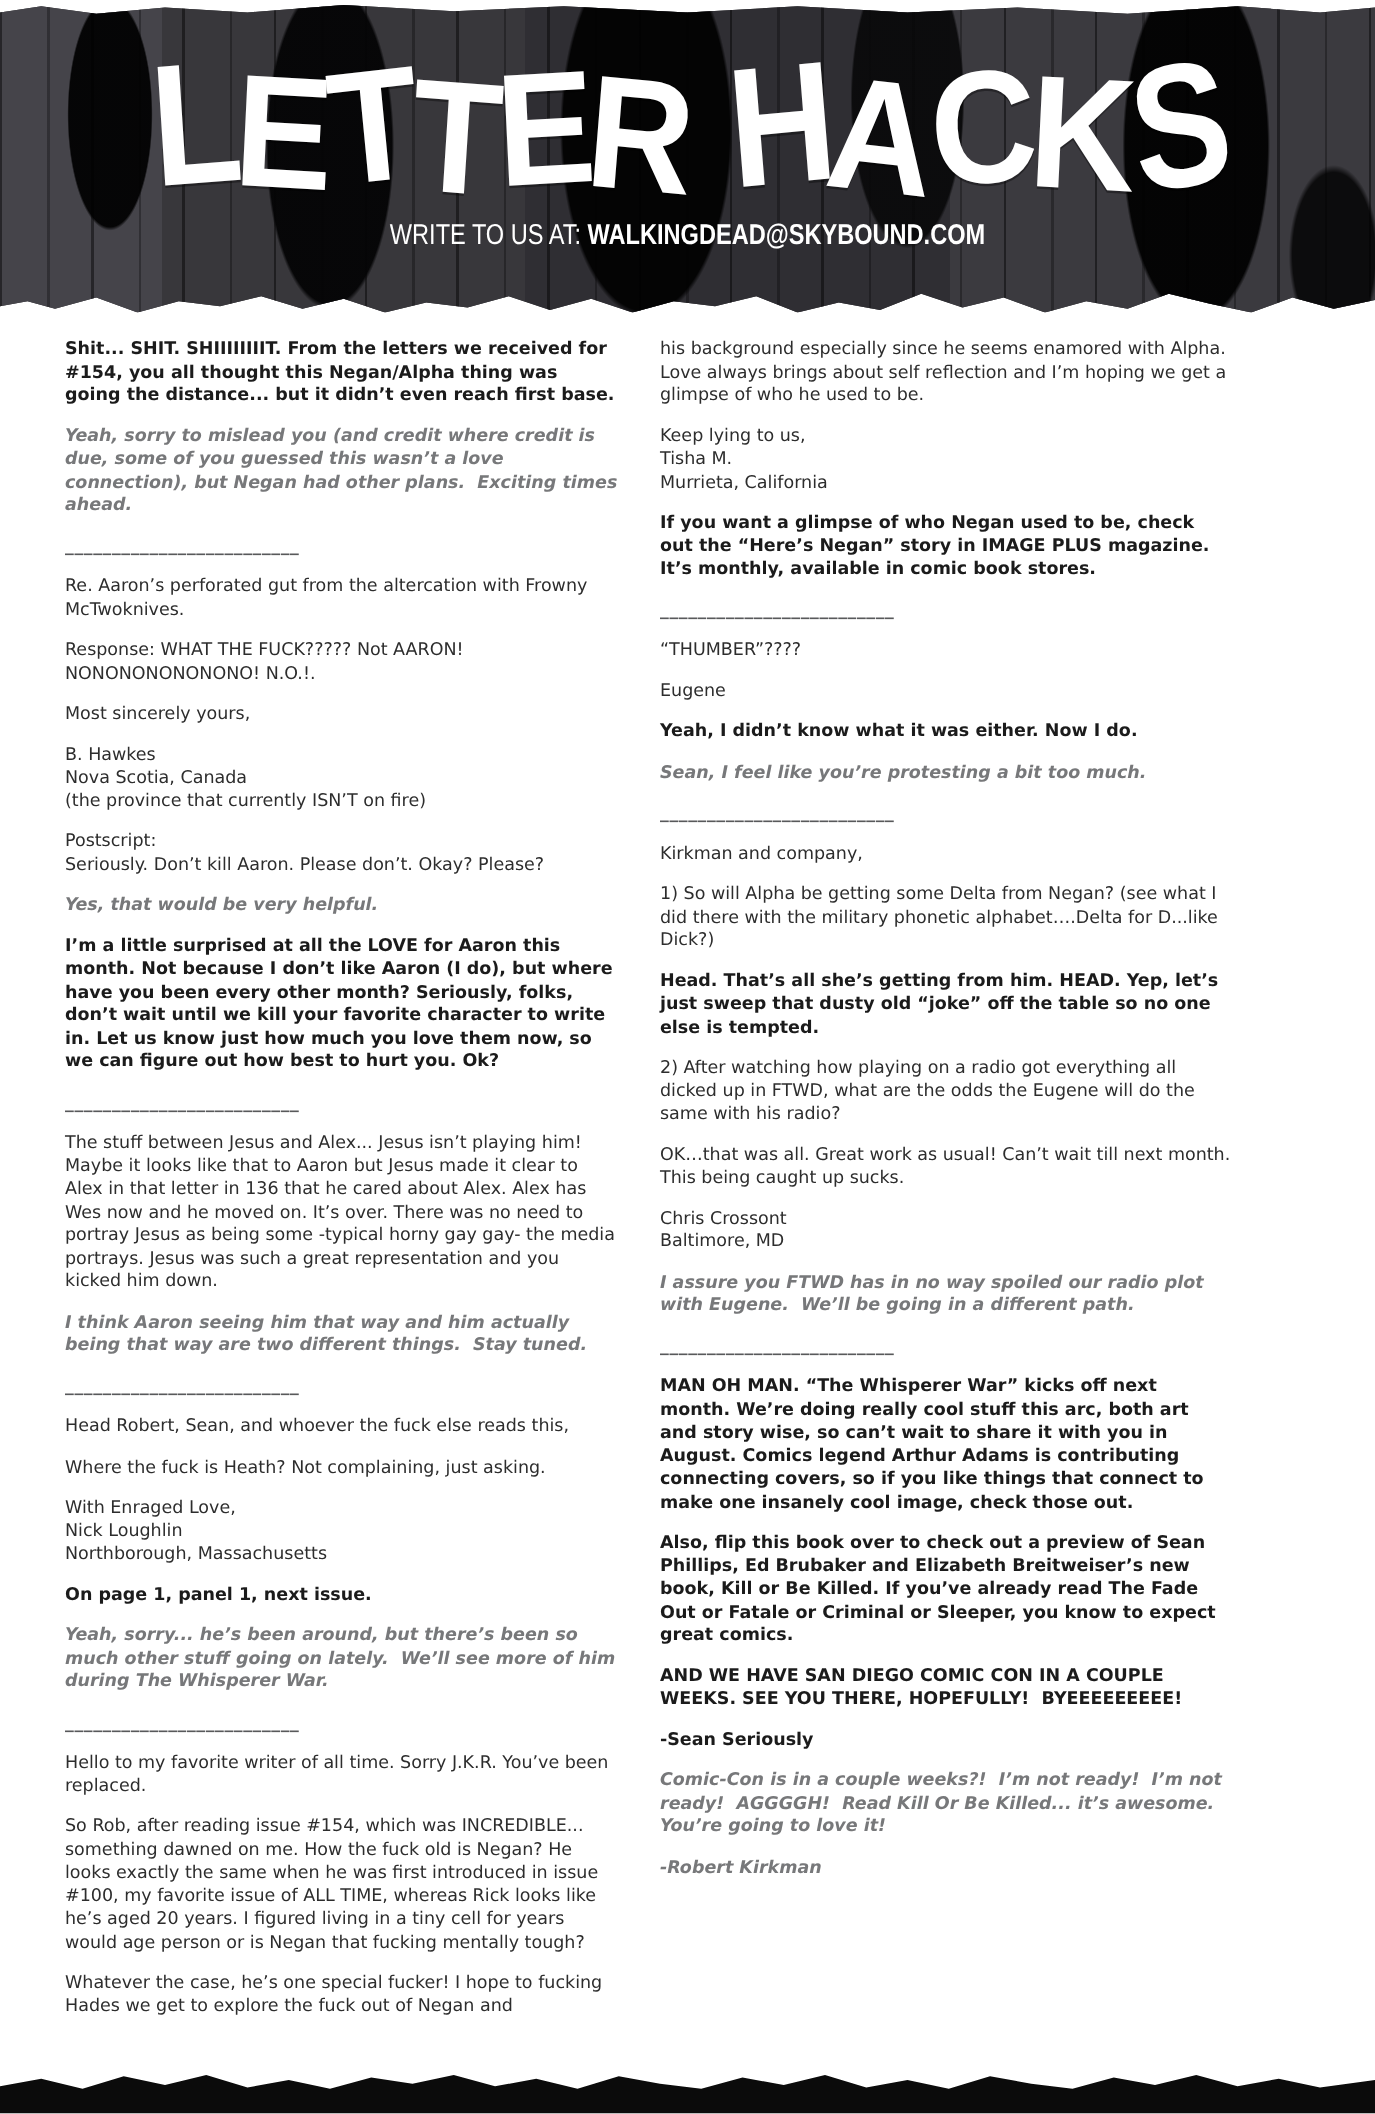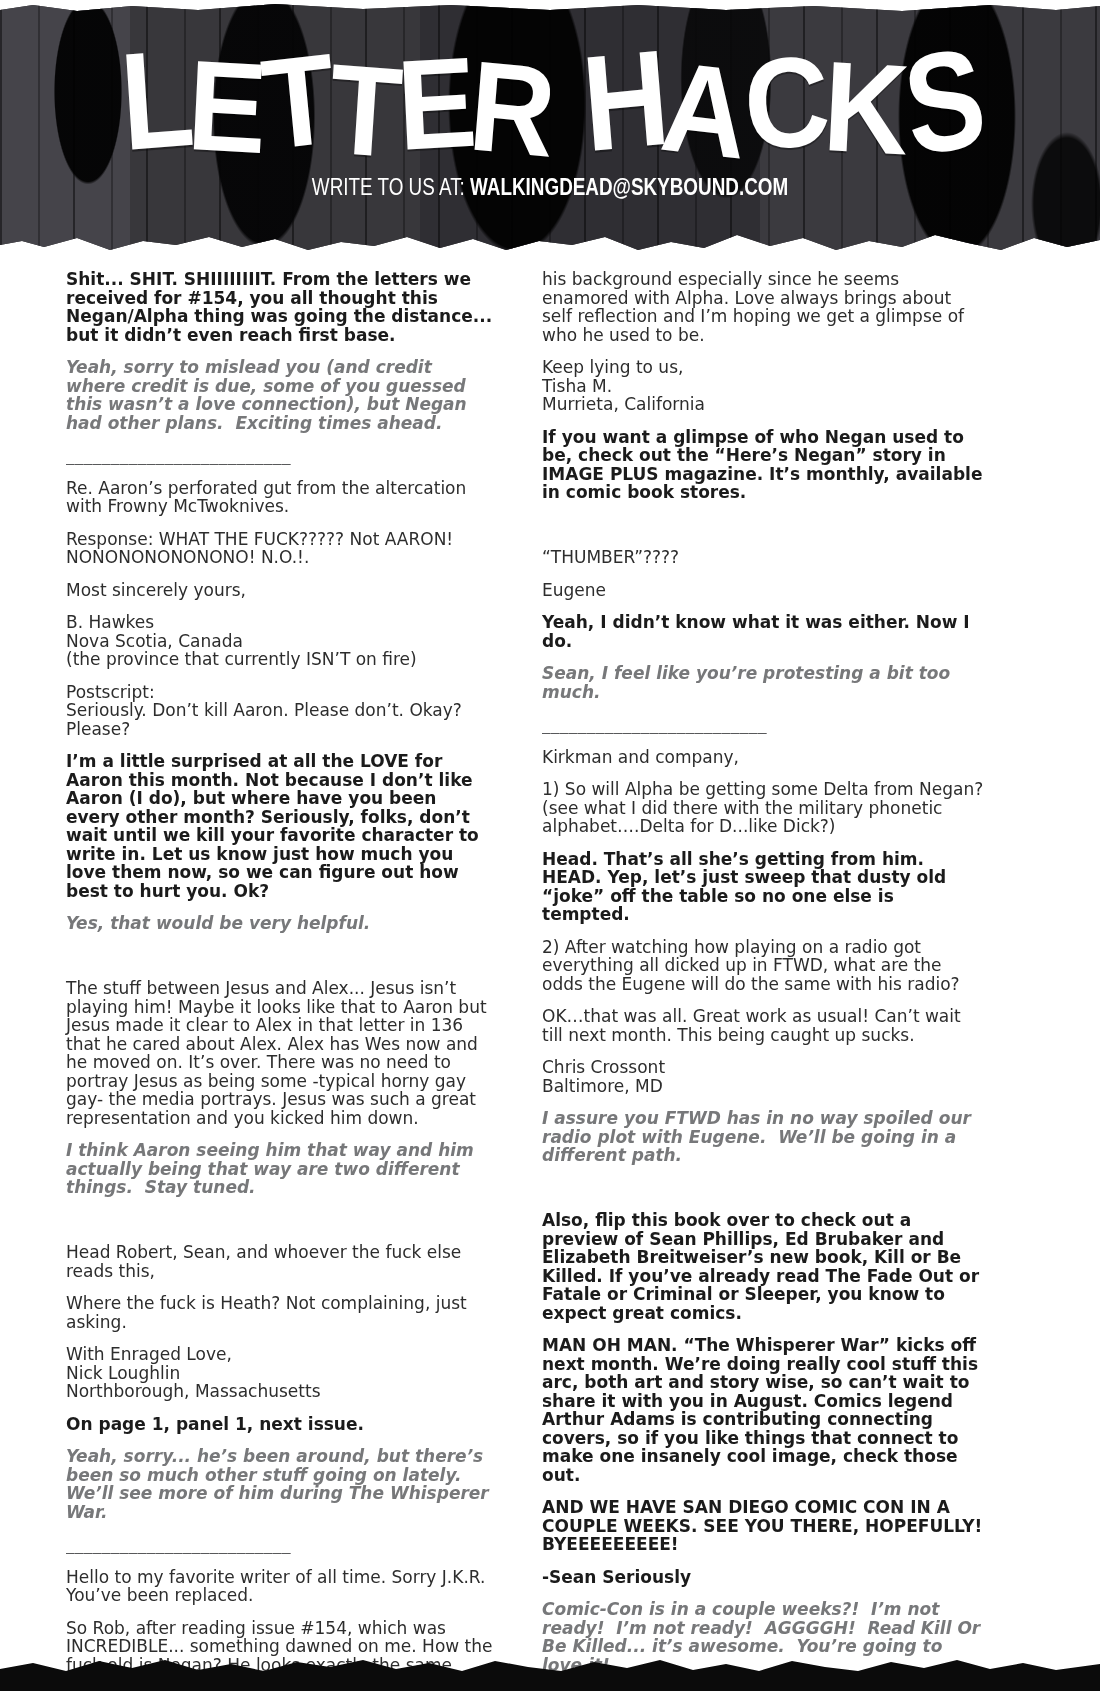--- a/index.html
+++ b/index.html
@@ -84,29 +84,29 @@
   
   .letters-content {
     position: absolute;
     top: 270px; left: 48px;
     width: 937px;
     display: grid;
     grid-template-columns: 447px 461px;
     column-gap: 29px;
   }
   .para {
-    margin: 0 0 14px 18px;
-    font-size: 17px;
+    margin: 0 0 14px 4px;
+    font-size: 14px;
     line-height: 18.5px;
     color: var(--text, #2d2d2d);
     white-space: pre-wrap;
   }
   .para.bold { font-weight: bold; color: var(--bold-text, #1b1b1b); }
   .para.response { font-weight: bold; font-style: italic; color: var(--reply-text, #77787a); }
-  .para.divider { color: #58595b; letter-spacing: .5px; overflow: hidden; max-height: 19px; }
+  .para.divider { color: #58595b; letter-spacing: .5px; overflow: hidden; max-height: 19px; font-weight: bold; }
 
   
   .page-footer {
     position: absolute;
     left: 0; bottom: 0;
     width: 100%; height: 36px;
     background: var(--footer, #0b0b0b);
     clip-path: polygon(
       0 14px, 3% 8px, 6% 16px, 9% 6px, 12% 13px, 15% 5px, 18% 15px, 21% 9px,
       24% 16px, 27% 7px, 30% 12px, 33% 5px, 36% 14px, 39% 8px, 42% 16px, 45% 6px,
@@ -134,22 +134,22 @@
         <p class="para response">Yeah, sorry to mislead you (and credit where credit is due, some of you guessed this wasn’t a love connection), but Negan had other plans.  Exciting times ahead.</p>
         <p class="para divider">_________________________</p>
         <p class="para plain">Re. Aaron’s perforated gut from the altercation with Frowny McTwoknives.</p>
         <p class="para plain">Response: WHAT THE FUCK????? Not AARON! NONONONONONONO! N.O.!.</p>
         <p class="para plain">Most sincerely yours,</p>
         <p class="para plain">B. Hawkes
 Nova Scotia, Canada
 (the province that currently ISN’T on fire)</p>
         <p class="para plain">Postscript:
 Seriously. Don’t kill Aaron. Please don’t. Okay? Please?</p>
+        <p class="para response">Yes, that would be very helpful.</p>
         <p class="para bold">I’m a little surprised at all the LOVE for Aaron this month. Not because I don’t like Aaron (I do), but where have you been every other month? Seriously, folks, don’t wait until we kill your favorite character to write in. Let us know just how much you love them now, so we can figure out how best to hurt you. Ok?</p>
-        <p class="para response">Yes, that would be very helpful.</p>
         <p class="para divider">_________________________</p>
         <p class="para plain">The stuff between Jesus and Alex... Jesus isn’t playing him! Maybe it looks like that to Aaron but Jesus made it clear to Alex in that letter in 136 that he cared about Alex. Alex has Wes now and he moved on. It’s over. There was no need to portray Jesus as being some -typical horny gay gay- the media portrays. Jesus was such a great representation and you kicked him down.</p>
         <p class="para response">I think Aaron seeing him that way and him actually being that way are two different things.  Stay tuned.</p>
         <p class="para divider">_________________________</p>
         <p class="para plain">Head Robert, Sean, and whoever the fuck else reads this,</p>
         <p class="para plain">Where the fuck is Heath? Not complaining, just asking.</p>
         <p class="para plain">With Enraged Love,
 Nick Loughlin
 Northborough, Massachusetts</p>
         <p class="para bold">On page 1, panel 1, next issue.</p>
@@ -173,22 +173,22 @@
         <p class="para divider">_________________________</p>
         <p class="para plain">Kirkman and company,</p>
         <p class="para plain">1) So will Alpha be getting some Delta from Negan? (see what I did there with the military phonetic alphabet….Delta for D...like Dick?)</p>
         <p class="para bold">Head. That’s all she’s getting from him. HEAD. Yep, let’s just sweep that dusty old “joke” off the table so no one else is tempted.</p>
         <p class="para plain">2) After watching how playing on a radio got everything all dicked up in FTWD, what are the odds the Eugene will do the same with his radio?</p>
         <p class="para plain">OK…that was all. Great work as usual! Can’t wait till next month. This being caught up sucks.</p>
         <p class="para plain">Chris Crossont
 Baltimore, MD</p>
         <p class="para response">I assure you FTWD has in no way spoiled our radio plot with Eugene.  We’ll be going in a different path.</p>
         <p class="para divider">_________________________</p>
+        <p class="para bold">MAN OH MAN. “The Whisperer War” kicks off next month. We’re doing really cool stuff this arc, both art and story wise, so can’t wait to share it with you in August. Comics legend Arthur Adams is contributing connecting covers, so if you like things that connect to make one insanely cool image, check those out.</p>
         <p class="para bold">Also, flip this book over to check out a preview of Sean Phillips, Ed Brubaker and Elizabeth Breitweiser’s new book, Kill or Be Killed. If you’ve already read The Fade Out or Fatale or Criminal or Sleeper, you know to expect great comics.</p>
-        <p class="para bold">MAN OH MAN. “The Whisperer War” kicks off next month. We’re doing really cool stuff this arc, both art and story wise, so can’t wait to share it with you in August. Comics legend Arthur Adams is contributing connecting covers, so if you like things that connect to make one insanely cool image, check those out.</p>
         <p class="para bold">AND WE HAVE SAN DIEGO COMIC CON IN A COUPLE WEEKS. SEE YOU THERE, HOPEFULLY!  BYEEEEEEEEE!</p>
         <p class="para bold">-Sean Seriously</p>
         <p class="para response">Comic-Con is in a couple weeks?!  I’m not ready!  I’m not ready!  AGGGGH!  Read Kill Or Be Killed... it’s awesome.  You’re going to love it!</p>
         <p class="para response">-Robert Kirkman</p>
       </div>
   </main>
 
   <footer class="page-footer"></footer>
 
 </div>

